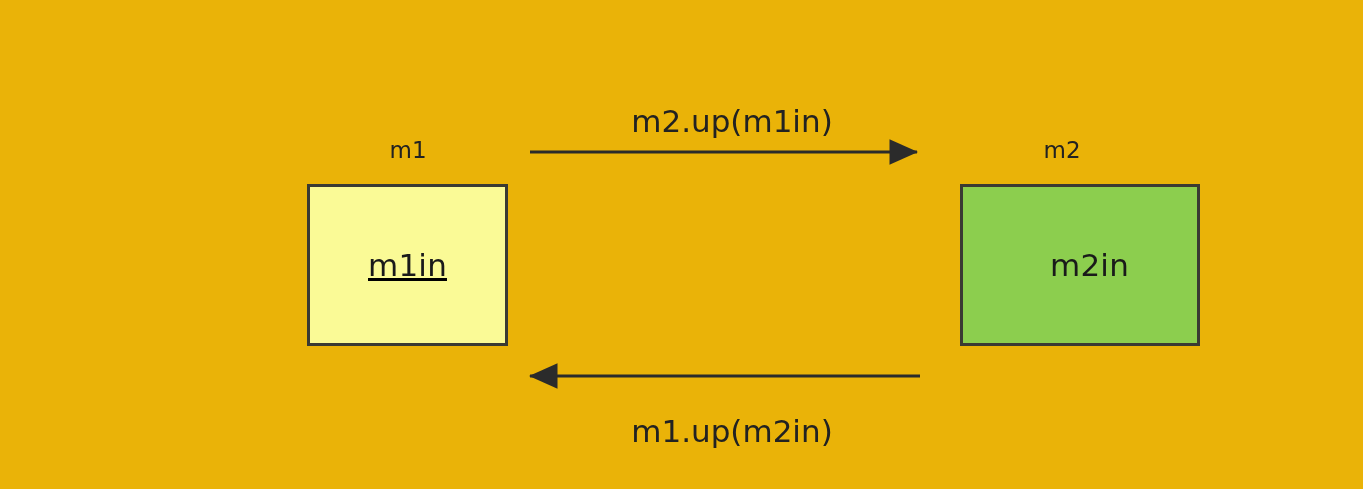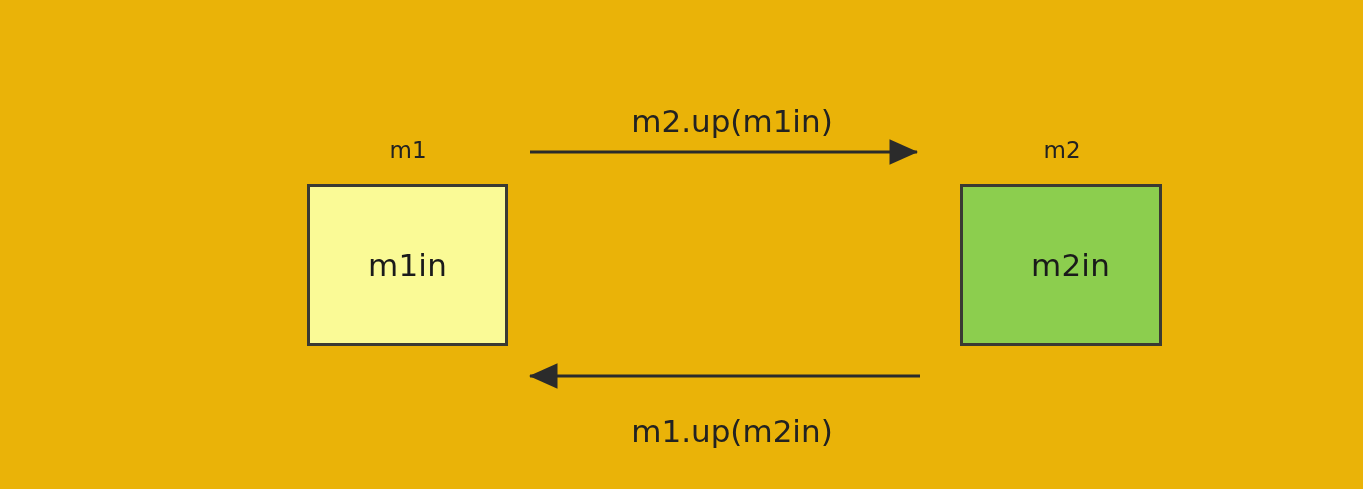--- a/index.html
+++ b/index.html
@@ -35,21 +35,21 @@
   }
   #box-m1 {
     left: 307px;
     top: 184px;
     width: 201px;
     height: 162px;
   }
   #box-m2 {
     left: 960px;
     top: 184px;
-    width: 202px;
+    width: 240px;
     height: 162px;
     padding-left: 19px;
   }
 
   
   .box-caption {
     position: absolute;
     font-size: 23px;
     color: #222222;
     line-height: 1;
@@ -104,21 +104,21 @@
 
     <g>
       <line x1="920" y1="376" x2="530" y2="376" stroke="#2b2b2b" stroke-width="3.2" marker-end="url(#arrowhead-left)"></line>
     </g>
   </svg>
 
   <div class="arrow-label" id="label-top">m2.up(m1in)</div>
 
   <div class="box-caption" id="caption-m1">m1</div>
 
-  <div class="module-box" id="box-m1" style="background:#FAFA96;">
+  <div class="module-box" id="box-m1" style="background:#FAFA96;text-decoration:underline;">
     <span class="box-inner-label">m1in</span>
   </div>
 
   <div class="box-caption" id="caption-m2">m2</div>
 
   <div class="module-box" id="box-m2" style="background:#8CCE4E;">
     <span class="box-inner-label">m2in</span>
   </div>
 
   <div class="arrow-label" id="label-bottom">m1.up(m2in)</div>

